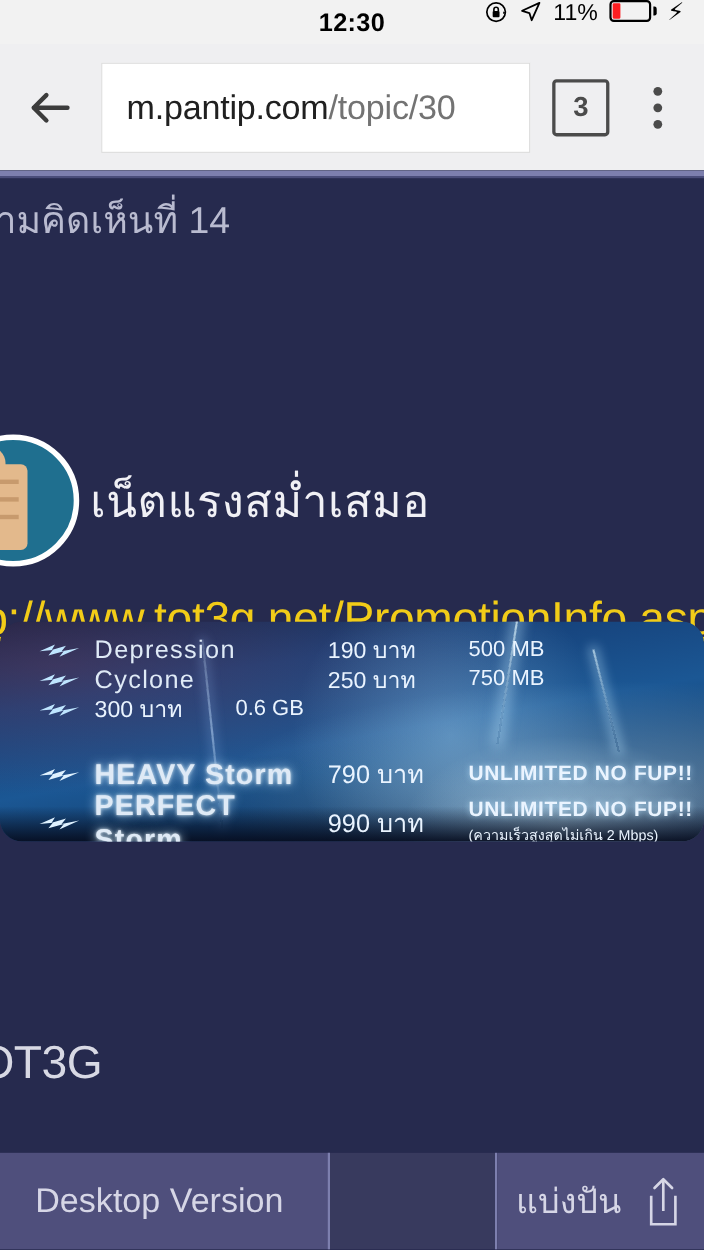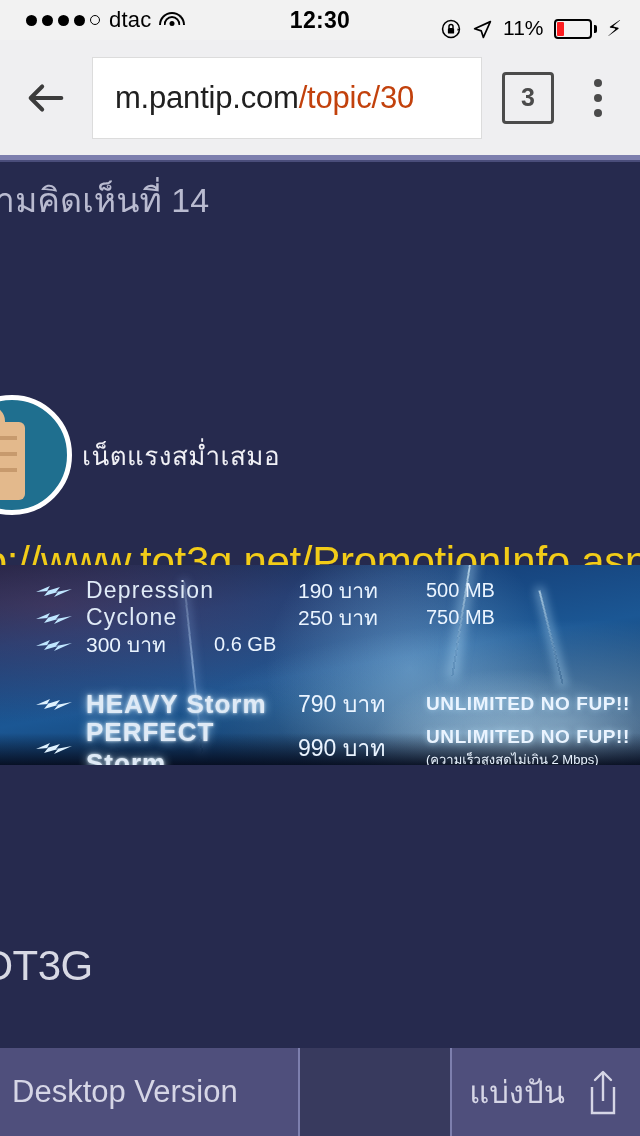--- a/index.html
+++ b/index.html
@@ -20,21 +20,21 @@
   .dots{display:flex;align-items:center;gap:5px;}
   .dot{width:11px;height:11px;border-radius:50%;background:#000;}
   .dot.empty{background:transparent;border:1.6px solid #000;width:8px;height:8px;}
   .carrier{font-size:22px;letter-spacing:.2px;}
   .wifi{position:relative;width:24px;height:18px;}
   .wifi i{position:absolute;left:50%;transform:translateX(-50%);border:2.2px solid #000;border-bottom:none;border-radius:50% 50% 0 0 / 100% 100% 0 0;}
   .wifi i.a{width:22px;height:11px;top:1px;}
   .wifi i.b{width:13px;height:7px;top:5px;}
   .wifi i.c{width:5px;height:5px;top:10px;border-radius:50%;border:none;background:#000;}
   .sb-time{position:absolute;left:0;top:0;width:640px;height:40px;display:flex;align-items:center;justify-content:center;font-size:23px;font-weight:bold;letter-spacing:.3px;}
-  .sb-right{position:absolute;right:18px;top:0;height:40px;display:flex;align-items:flex-end;gap:10px;}
+  .sb-right{position:absolute;right:18px;top:0;height:40px;display:flex;align-items:flex-start;gap:10px;}
   .rotlock{width:22px;height:22px;}
   .loc{width:21px;height:21px;}
   .pct{font-size:21px;}
   .batt{position:relative;width:44px;height:21px;}
   .batt .shell{position:absolute;left:0;top:0;width:38px;height:20px;border:2px solid #000;border-radius:4px;box-sizing:border-box;}
   .batt .fill{position:absolute;left:3px;top:3px;width:7px;height:14px;background:#fc1d20;border-radius:1px;}
   .batt .nub{position:absolute;left:40px;top:6px;width:3px;height:8px;background:#000;border-radius:0 2px 2px 0;}
   .bolt{font-size:22px;line-height:1;margin-left:-1px;}
 
   
@@ -45,21 +45,21 @@
   .back-btn{width:92px;height:115px;display:flex;align-items:center;justify-content:center;}
   .back-btn svg{width:46px;height:46px;}
   .omnibox{
     flex:1;height:80px;background:#fff;border:1px solid #dcdcdc;
     display:flex;align-items:center;overflow:hidden;margin-right:6px;
   }
   .omnibox .url{
     font-size:31px;color:#202020;white-space:nowrap;padding-left:22px;
     letter-spacing:-.2px;
   }
-  .omnibox .url .dim{color:#c2410c;}
+  .omnibox .url .dim{color:#737373;}
   .tabcount{
     width:52px;height:52px;border:3px solid #4b4b4b;border-radius:4px;
     display:flex;align-items:center;justify-content:center;
     font-size:25px;font-weight:bold;color:#4b4b4b;margin:0 20px 0 14px;box-sizing:border-box;
   }
   .kebab{width:48px;height:115px;display:flex;flex-direction:column;align-items:center;justify-content:center;gap:7px;margin-right:18px;}
   .kebab span{width:8px;height:8px;border-radius:50%;background:#4b4b4b;}
 
   
   .page{position:absolute;left:0;top:155px;width:640px;height:893px;background:#262a4e;overflow:hidden;}
@@ -68,34 +68,35 @@
 
   .comment-head{
     position:absolute;left:-46px;top:18px;font-size:34px;color:#b9bbd0;white-space:nowrap;
   }
 
   .thumbline{position:absolute;left:-48px;top:240px;display:flex;align-items:center;gap:10px;}
   .thumbicon{width:110px;height:110px;border-radius:50%;background:#1f6f8f;border:5px solid #ffffff;position:relative;overflow:hidden;flex:none;}
   .thumbicon .thumb{position:absolute;left:6px;top:22px;width:62px;height:78px;background:#e3b98c;border-radius:16px 6px 6px 16px;}
   .thumbicon .thumb:after{content:"";position:absolute;left:10px;top:14px;width:44px;height:4px;background:#c79a6d;box-shadow:0 16px 0 #c79a6d,0 32px 0 #c79a6d;}
   .thumbicon .up{position:absolute;left:18px;top:6px;width:30px;height:30px;background:#e3b98c;border-radius:50% 50% 0 0;}
-  .thumbtext{font-size:26px;color:#f0f0f5;white-space:nowrap;letter-spacing:.5px;}
+  .thumbtext{font-size:41px;color:#f0f0f5;white-space:nowrap;letter-spacing:.5px;}
 
   .linkline{position:absolute;left:-62px;white-space:nowrap;font-size:42px;color:#f2cc18;text-decoration:underline;letter-spacing:-.3px;}
   .linkline.l1{top:383px;}
   .linkline.l2{top:450px;}
 
   
   .banner{
     position:absolute;left:0;top:410px;width:640px;height:200px;overflow:hidden;
     background:
       radial-gradient(circle at 64% 52%, rgba(180,225,255,.34) 0%, rgba(180,225,255,0) 34%),
       radial-gradient(ellipse at 88% 78%, rgba(200,235,255,.42) 0%, rgba(160,210,250,0) 46%),
       radial-gradient(ellipse at 8% 20%, rgba(120,60,90,.40) 0%, rgba(70,40,80,0) 52%),
       linear-gradient(170deg,#102043 0%,#16417a 26%,#1b5794 52%,#14406f 74%,#0d2446 100%);
+    border-radius: 20px;
   }
   .banner .bolt1,.banner .bolt2,.banner .bolt3{position:absolute;background:transparent;}
   .banner .bolt1{left:72%;top:-6%;width:2px;height:62%;background:linear-gradient(to bottom,rgba(220,245,255,.85),rgba(200,235,255,.05));transform:rotate(9deg);box-shadow:0 0 12px 3px rgba(190,230,255,.55);}
   .banner .bolt2{left:30%;top:8%;width:2px;height:86%;background:linear-gradient(to bottom,rgba(190,220,255,.28),rgba(190,220,255,.55),rgba(190,220,255,.05));transform:rotate(-6deg);box-shadow:0 0 10px 2px rgba(160,200,255,.30);}
   .banner .bolt3{left:86%;top:12%;width:2px;height:48%;background:linear-gradient(to bottom,rgba(220,245,255,.7),rgba(200,235,255,.02));transform:rotate(-14deg);box-shadow:0 0 10px 3px rgba(190,230,255,.45);}
   .banner .city{position:absolute;left:0;bottom:0;width:100%;height:16%;background:linear-gradient(to top,rgba(6,12,30,.92),rgba(6,12,30,0));}
   .banner .sky{position:absolute;right:0;bottom:0;width:46%;height:54%;background:radial-gradient(ellipse at 56% 90%,rgba(205,238,255,.50) 0%,rgba(150,200,245,0) 62%);}
   .rows{position:absolute;left:0;top:0;width:640px;height:200px;}
   .row{position:absolute;left:0;width:640px;height:27px;display:flex;align-items:center;color:#e9f4ff;}
   .row .ic{width:74px;display:flex;justify-content:flex-end;padding-right:12px;}
@@ -106,46 +107,31 @@
   .row.big .nm{font-size:26px;font-weight:bold;letter-spacing:1px;text-shadow:0 0 10px rgba(190,230,255,.95),0 0 3px rgba(255,255,255,.9);}
   .row.big .pr{font-size:23px;}
   .row .dt .hl{font-size:19px;font-weight:bold;letter-spacing:.6px;display:block;text-shadow:0 0 6px rgba(190,230,255,.7);}
   .row .dt .sub{font-size:13px;display:block;margin-top:1px;}
 
   .tot3g{position:absolute;left:-44px;top:787px;font-size:42px;color:#d8d9e4;letter-spacing:-.5px;}
 
   
   .bottombar{position:absolute;left:0;top:1048px;width:640px;height:88px;display:flex;}
   .bb-seg{height:88px;display:flex;align-items:center;box-sizing:border-box;}
-  .bb-desktop{width:300px;background:#4f4f7c;border-right:2px solid #7d7fae;color:#d6d6e6;font-size:31px;padding-left:12px;}
+  .bb-desktop{width:300px;background:#4f4f7c;border-right:2px solid #7d7fae;color:#d6d6e6;font-size:31px;padding-left:32px;}
   .bb-mid{width:152px;background:#383a5e;border-right:2px solid #7d7fae;}
   .bb-share{flex:1;background:#4f4f7c;color:#d6d6e6;font-size:31px;justify-content:center;gap:18px;}
   .bb-share .sh-icon{width:40px;height:46px;position:relative;}
 </style>
 </head>
 <body>
 
 <div class="screen">
 
   <div class="statusbar">
-    <div class="sb-left">
-      <div class="dots">
-        <span class="dot"></span>
-        <span class="dot"></span>
-        <span class="dot"></span>
-        <span class="dot"></span>
-        <span class="dot empty"></span>
-      </div>
-      <span class="carrier">dtac</span>
-      <span class="wifi">
-        <i class="a"></i>
-          <i class="b"></i>
-          <i class="c"></i>
-      </span>
-    </div>
     <div class="sb-time">12:30</div>
     <div class="sb-right">
       <span class="rotlock">
         <svg viewBox="0 0 24 24" width="22" height="22">
           <circle cx="12" cy="12" r="9.2" fill="none" stroke="#000" stroke-width="1.7"></circle>
           <rect x="8.6" y="11" width="6.8" height="6" rx="1" fill="#000"></rect>
           <path d="M9.8 11V9.4a2.2 2.2 0 0 1 4.4 0V11" fill="none" stroke="#000" stroke-width="1.6"></path>
           <path d="M19 11.4l2.4 1.2-2.4 1.3z" fill="#000"></path>
         </svg>
       </span>

